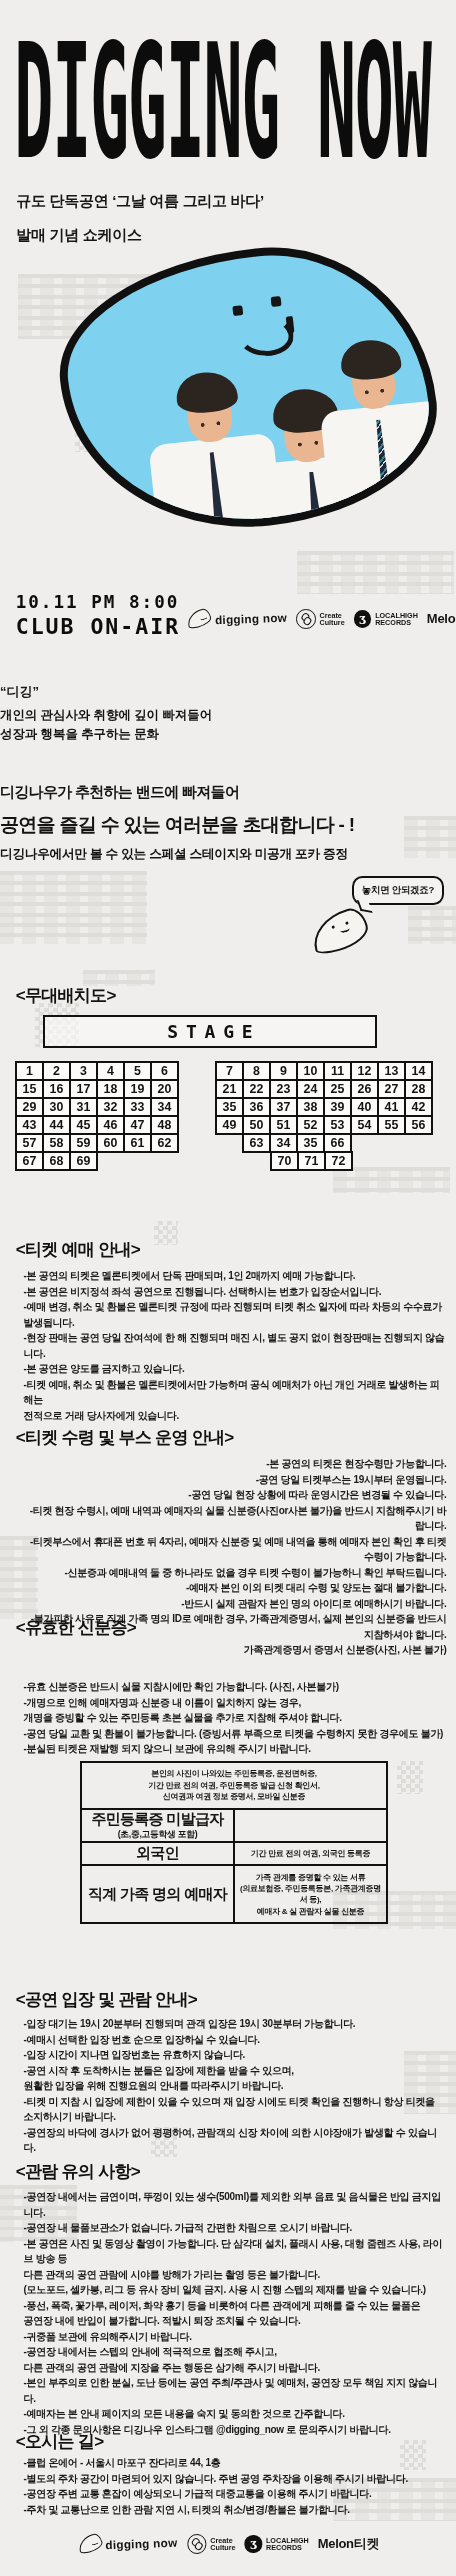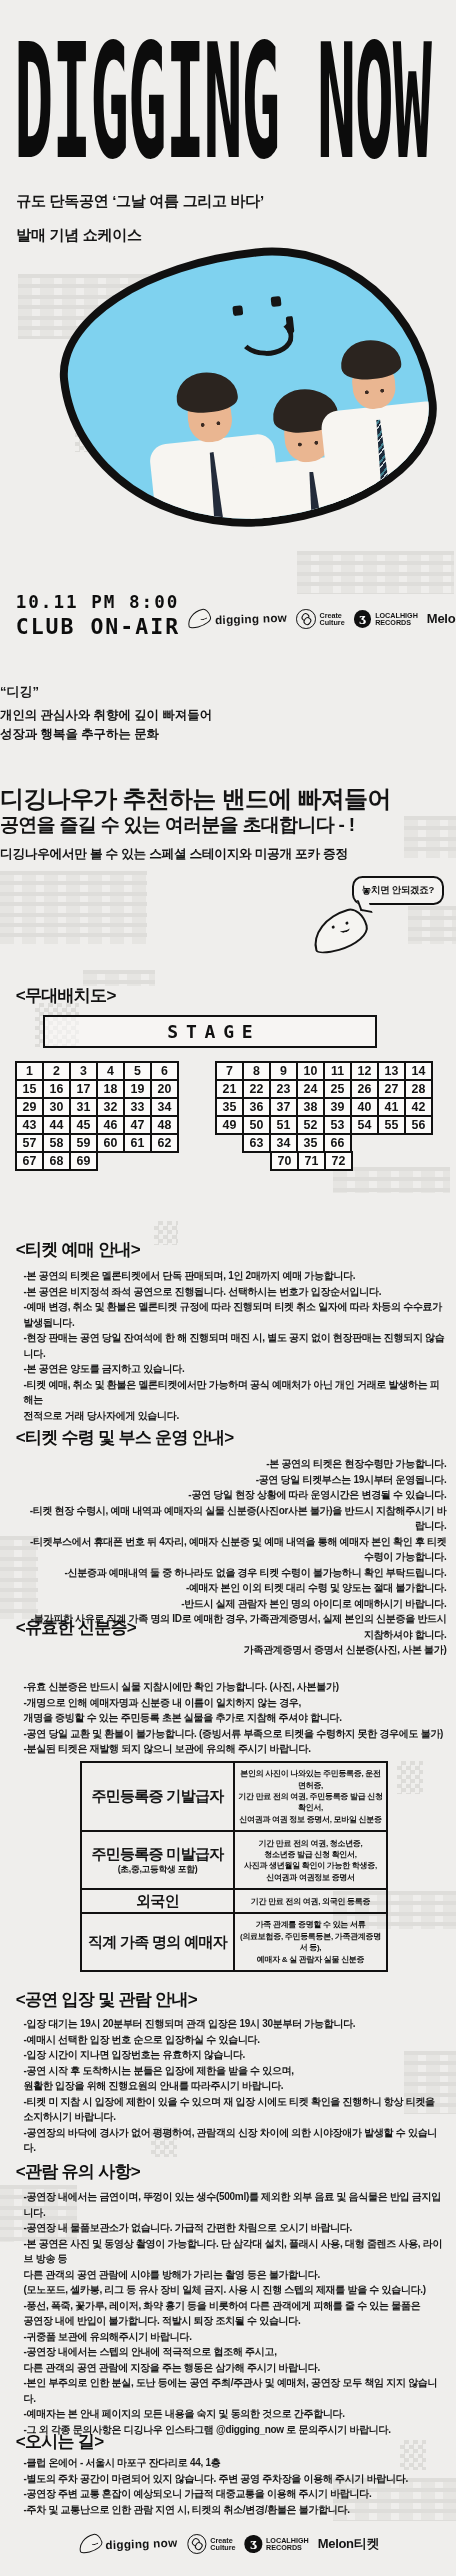--- a/index.html
+++ b/index.html
@@ -87,21 +87,21 @@
     border:1.6px solid #101010;border-radius:3.3px;transform:rotate(35deg);background:#efeeec;
   }
   .icon-localhigh{background:#101010;color:#ffffff;display:flex;align-items:center;justify-content:center;
     font-family:"DejaVu Serif","Liberation Serif",serif;font-weight:bold;font-size:11px;}
 
   
   .center-line{left:0;width:446px;text-align:left;}
   .quote-title{top:683px;font-size:13px;font-weight:900;}
   .quote-line1{top:707px;font-size:12.4px;font-weight:800;}
   .quote-line2{top:726px;font-size:12.4px;font-weight:800;}
-  .invite-line1{top:783px;font-size:24px;font-weight:900;letter-spacing:-0.7px;}
+  .invite-line1{top:783px;font-size:15px;font-weight:900;letter-spacing:-0.7px;}
   .invite-line2{top:812px;font-size:19px;font-weight:900;letter-spacing:-0.7px;}
   .invite-line3{top:846px;font-size:12.7px;font-weight:900;letter-spacing:-0.3px;}
 
   
   .bubble{
     left:352px;top:876px;width:80px;padding:5.9px 3.9px;background:#f4f3f1;
     border:2px solid #111;border-radius:10.4px;text-align:center;
     font-size:9.5px;font-weight:800;letter-spacing:-0.3px;
   }
   .bubble::after{
@@ -397,36 +397,29 @@
   <div class="layer section-heading" style="top:1616px;">&lt;유효한 신분증&gt;</div>
   <div class="layer bullets" style="top:1679px;">
       <div class="bullet">-유효 신분증은 반드시 실물 지참시에만 확인 가능합니다. (사진, 사본불가)</div>
       <div class="bullet">-개명으로 인해 예매자명과 신분증 내 이름이 일치하지 않는 경우,
  개명을 증빙할 수 있는 주민등록 초본 실물을 추가로 지참해 주셔야 합니다.</div>
       <div class="bullet">-공연 당일 교환 및 환불이 불가능합니다. (증빙서류 부족으로 티켓을 수령하지 못한 경우에도 불가)</div>
       <div class="bullet">-분실된 티켓은 재발행 되지 않으니 보관에 유의해 주시기 바랍니다.</div>
     </div>
   <div class="layer id-table">
       <div class="id-row">
-        <div class="id-label-cell">
-          <div class="id-label">주민등록증 기발급자</div>
-        </div>
         <div class="id-desc-cell">본인의 사진이 나와있는 주민등록증, 운전면허증,
 기간 만료 전의 여권, 주민등록증 발급 신청 확인서,
 신여권과 여권 정보 증명서, 모바일 신분증</div>
       </div>
       <div class="id-row">
         <div class="id-label-cell">
           <div class="id-label">주민등록증 미발급자</div>
           <div class="id-sub">(초,중,고등학생 포함)</div>
         </div>
-        <div class="id-desc-cell">기간 만료 전의 여권, 청소년증,
-청소년증 발급 신청 확인서,
-사진과 생년월일 확인이 가능한 학생증,
-신여권과 여권정보 증명서</div>
       </div>
       <div class="id-row">
         <div class="id-label-cell">
           <div class="id-label">외국인</div>
         </div>
         <div class="id-desc-cell">기간 만료 전의 여권, 외국인 등록증</div>
       </div>
       <div class="id-row">
         <div class="id-label-cell">
           <div class="id-label">직계 가족 명의 예매자</div>

